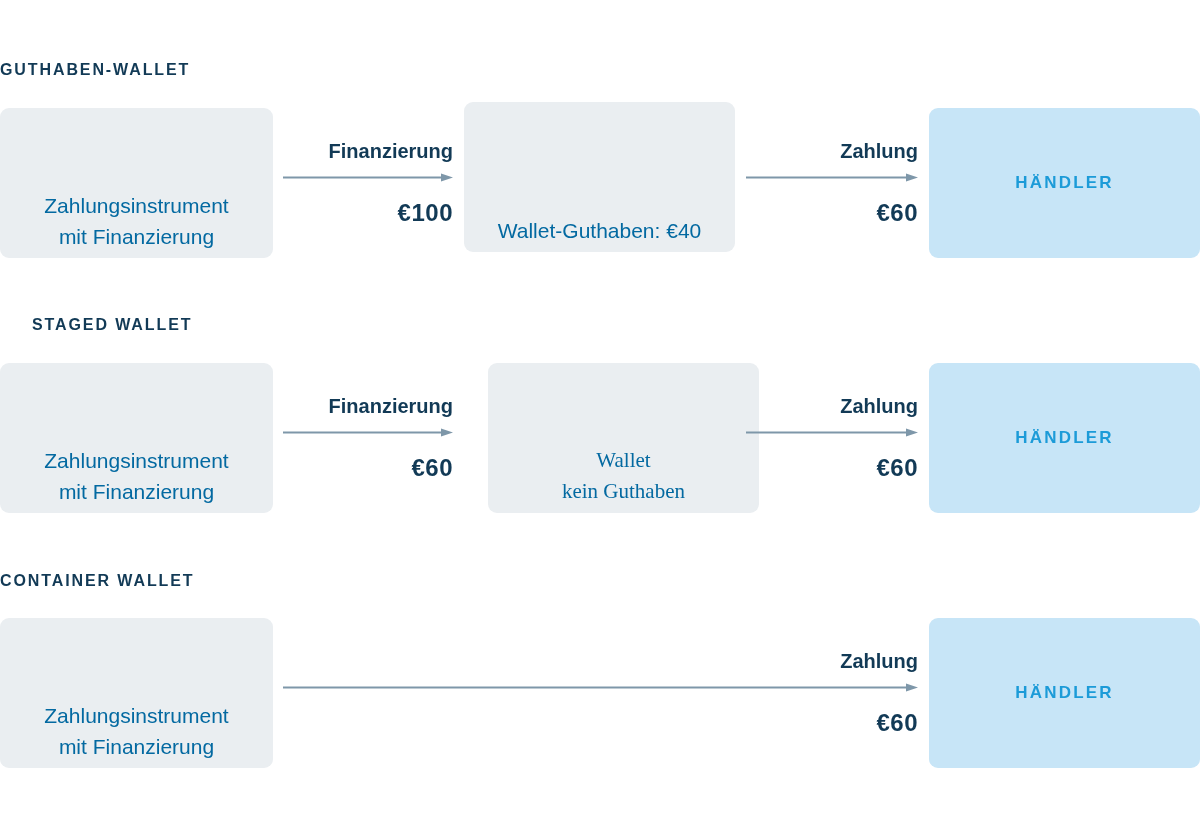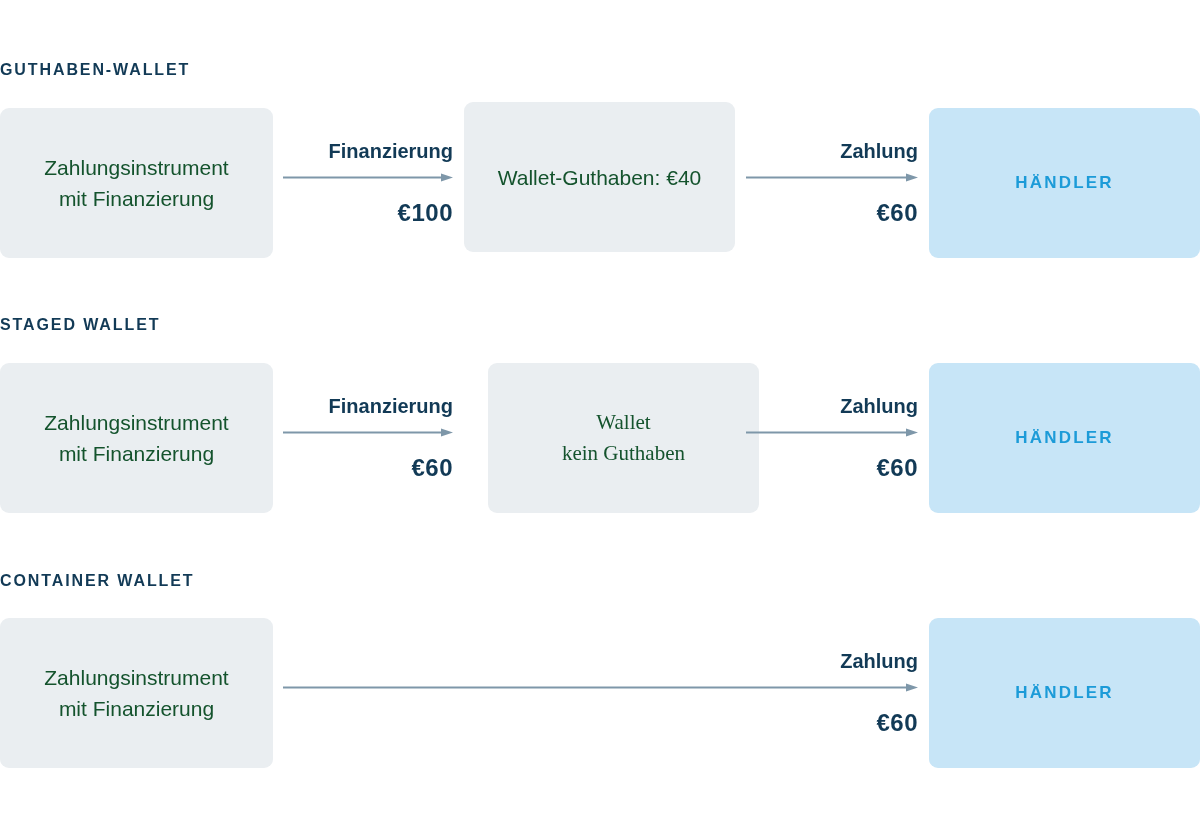--- a/index.html
+++ b/index.html
@@ -37,24 +37,25 @@
     position: absolute;
     border-radius: 9px;
     display: flex;
     align-items: center;
     justify-content: center;
     text-align: center;
     padding: 6px 14px;
   }
   .box-grey {
     background: #eaeef1;
-    color: #14532d;
+    color: #0369a1;
     font-size: 21px;
     line-height: 31px;
     font-weight: 400;
+    align-items: flex-end;
   }
   .box-blue {
     background: #c7e5f7;
     color: #1c9bd8;
     font-size: 17px;
     font-weight: bold;
     letter-spacing: 2.2px;
   }
 
   
@@ -129,21 +130,21 @@
         <polygon points="160,0.5 172,4.5 160,8.5" fill="#7e97a9"></polygon>
       </svg>
     </span>
     <div class="arrow-amount">€60</div>
   </div>
 
   <div class="box box-blue" style="left:929px; top:108px; width:271px; height:150px;">
     <span>HÄNDLER</span>
   </div>
 
-  <div class="section-title" style="top:317px;">STAGED WALLET</div>
+  <div class="section-title" style="top:317px;padding-left:32px;">STAGED WALLET</div>
 
   <div class="box box-grey" style="left:0px; top:363px; width:273px; height:150px;">
     <div>
       <div>Zahlungsinstrument</div>
       <div>mit Finanzierung</div>
     </div>
   </div>
 
   <div class="arrow-group" style="left:283px; top:388px; width:170px; height:100px;">
     <div class="arrow-label top">Finanzierung</div>

